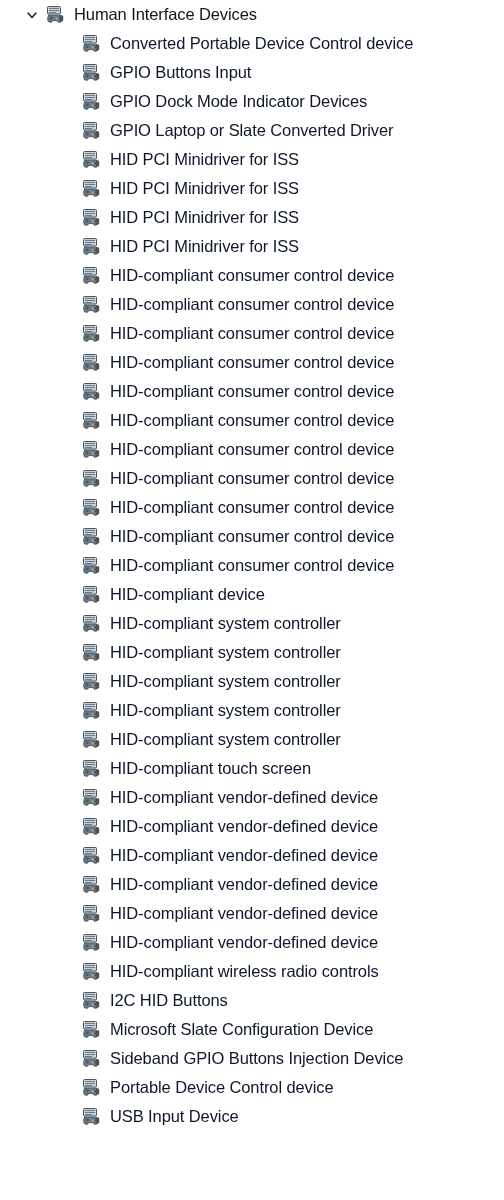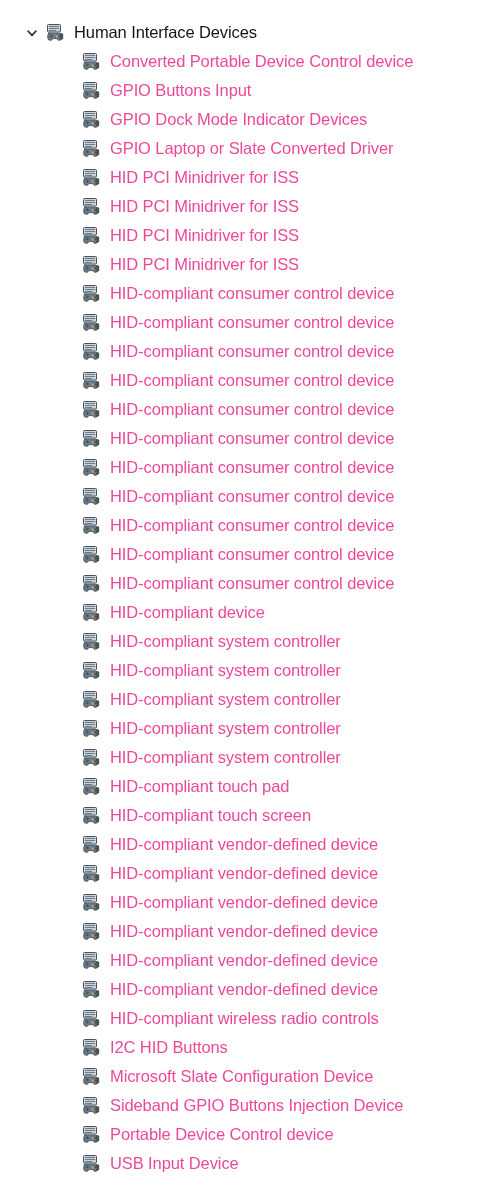--- a/index.html
+++ b/index.html
@@ -14,21 +14,20 @@
     overflow: hidden;
     font-family: "Liberation Sans", sans-serif;
     color: #1c1c22;
     -webkit-font-smoothing: antialiased;
   }
 
   #device-tree {
     position: relative;
     width: 504px;
     height: 1200px;
-    padding-top: 18px;
     box-sizing: border-box;
   }
 
   .tree-row {
     display: flex;
     align-items: center;
     height: 29px;
     line-height: 29px;
     white-space: nowrap;
     box-sizing: border-box;
@@ -55,21 +54,21 @@
     height: 21px;
     flex: 0 0 21px;
     margin-right: 8px;
     display: block;
   }
   .hid-icon svg { display: block; }
 
   .row-label {
     font-size: 16.5px;
     letter-spacing: -0.1px;
-    color: #ec4899;
+    color: #0f172a;
   }
 
   .tree-row.level-0 .row-label { color: #14141b; }
 </style>
 </head>
 <body style="background: rgb(255, 255, 255); color: rgb(20, 20, 27);">
 
 <div id="device-tree">
   <div class="tree-row level-0">
     <span class="chevron">
@@ -563,38 +562,20 @@
           <rect x="5.75" y="12.3" width="1.1" height="3.3" fill="#4a535c"></rect>
           <circle cx="10.0" cy="13.3" r="1.15" fill="#2f9fe0"></circle>
           <circle cx="11.9" cy="14.6" r="1.15" fill="#f0a030"></circle>
           <rect x="14.6" y="11.6" width="3.6" height="5.6" rx="0.8" fill="#4a535c"></rect>
           <rect x="13.2" y="13.6" width="1.8" height="1.3" fill="#4a535c"></rect>
         </svg>
       </span>
     <span class="row-label">HID-compliant system controller</span>
   </div>
 
-  <div class="tree-row level-1">
-    <span class="hid-icon">
-        <svg width="21" height="21" viewBox="0 0 21 21" aria-hidden="true">
-          <rect x="2.5" y="2.5" width="13" height="7.5" rx="1" fill="#c9d2d8" stroke="#4a535c" stroke-width="1"></rect>
-          <rect x="4" y="4" width="10" height="1" fill="#6e7a85"></rect>
-          <rect x="4" y="6" width="10" height="1" fill="#6e7a85"></rect>
-          <rect x="4" y="8" width="7" height="1" fill="#6e7a85"></rect>
-          <path d="M3.2 11.2 h11.6 a2.2 2.2 0 0 1 2.2 2.2 v2.6 a2.2 2.2 0 0 1 -2.2 2.2 h-1.6 l-1.1 -1.6 h-4.4 l-1.1 1.6 h-1.6 a2.2 2.2 0 0 1 -2.2 -2.2 v-2.6 a2.2 2.2 0 0 1 2.2 -2.2 z" fill="#6e7a85" stroke="#4a535c" stroke-width="0.9"></path>
-          <rect x="4.6" y="13.4" width="3.4" height="1.1" fill="#4a535c"></rect>
-          <rect x="5.75" y="12.3" width="1.1" height="3.3" fill="#4a535c"></rect>
-          <circle cx="10.0" cy="13.3" r="1.15" fill="#2f9fe0"></circle>
-          <circle cx="11.9" cy="14.6" r="1.15" fill="#f0a030"></circle>
-          <rect x="14.6" y="11.6" width="3.6" height="5.6" rx="0.8" fill="#4a535c"></rect>
-          <rect x="13.2" y="13.6" width="1.8" height="1.3" fill="#4a535c"></rect>
-        </svg>
-      </span>
-    <span class="row-label">HID-compliant touch pad</span>
-  </div>
 
   <div class="tree-row level-1">
     <span class="hid-icon">
         <svg width="21" height="21" viewBox="0 0 21 21" aria-hidden="true">
           <rect x="2.5" y="2.5" width="13" height="7.5" rx="1" fill="#c9d2d8" stroke="#4a535c" stroke-width="1"></rect>
           <rect x="4" y="4" width="10" height="1" fill="#6e7a85"></rect>
           <rect x="4" y="6" width="10" height="1" fill="#6e7a85"></rect>
           <rect x="4" y="8" width="7" height="1" fill="#6e7a85"></rect>
           <path d="M3.2 11.2 h11.6 a2.2 2.2 0 0 1 2.2 2.2 v2.6 a2.2 2.2 0 0 1 -2.2 2.2 h-1.6 l-1.1 -1.6 h-4.4 l-1.1 1.6 h-1.6 a2.2 2.2 0 0 1 -2.2 -2.2 v-2.6 a2.2 2.2 0 0 1 2.2 -2.2 z" fill="#6e7a85" stroke="#4a535c" stroke-width="0.9"></path>
           <rect x="4.6" y="13.4" width="3.4" height="1.1" fill="#4a535c"></rect>

